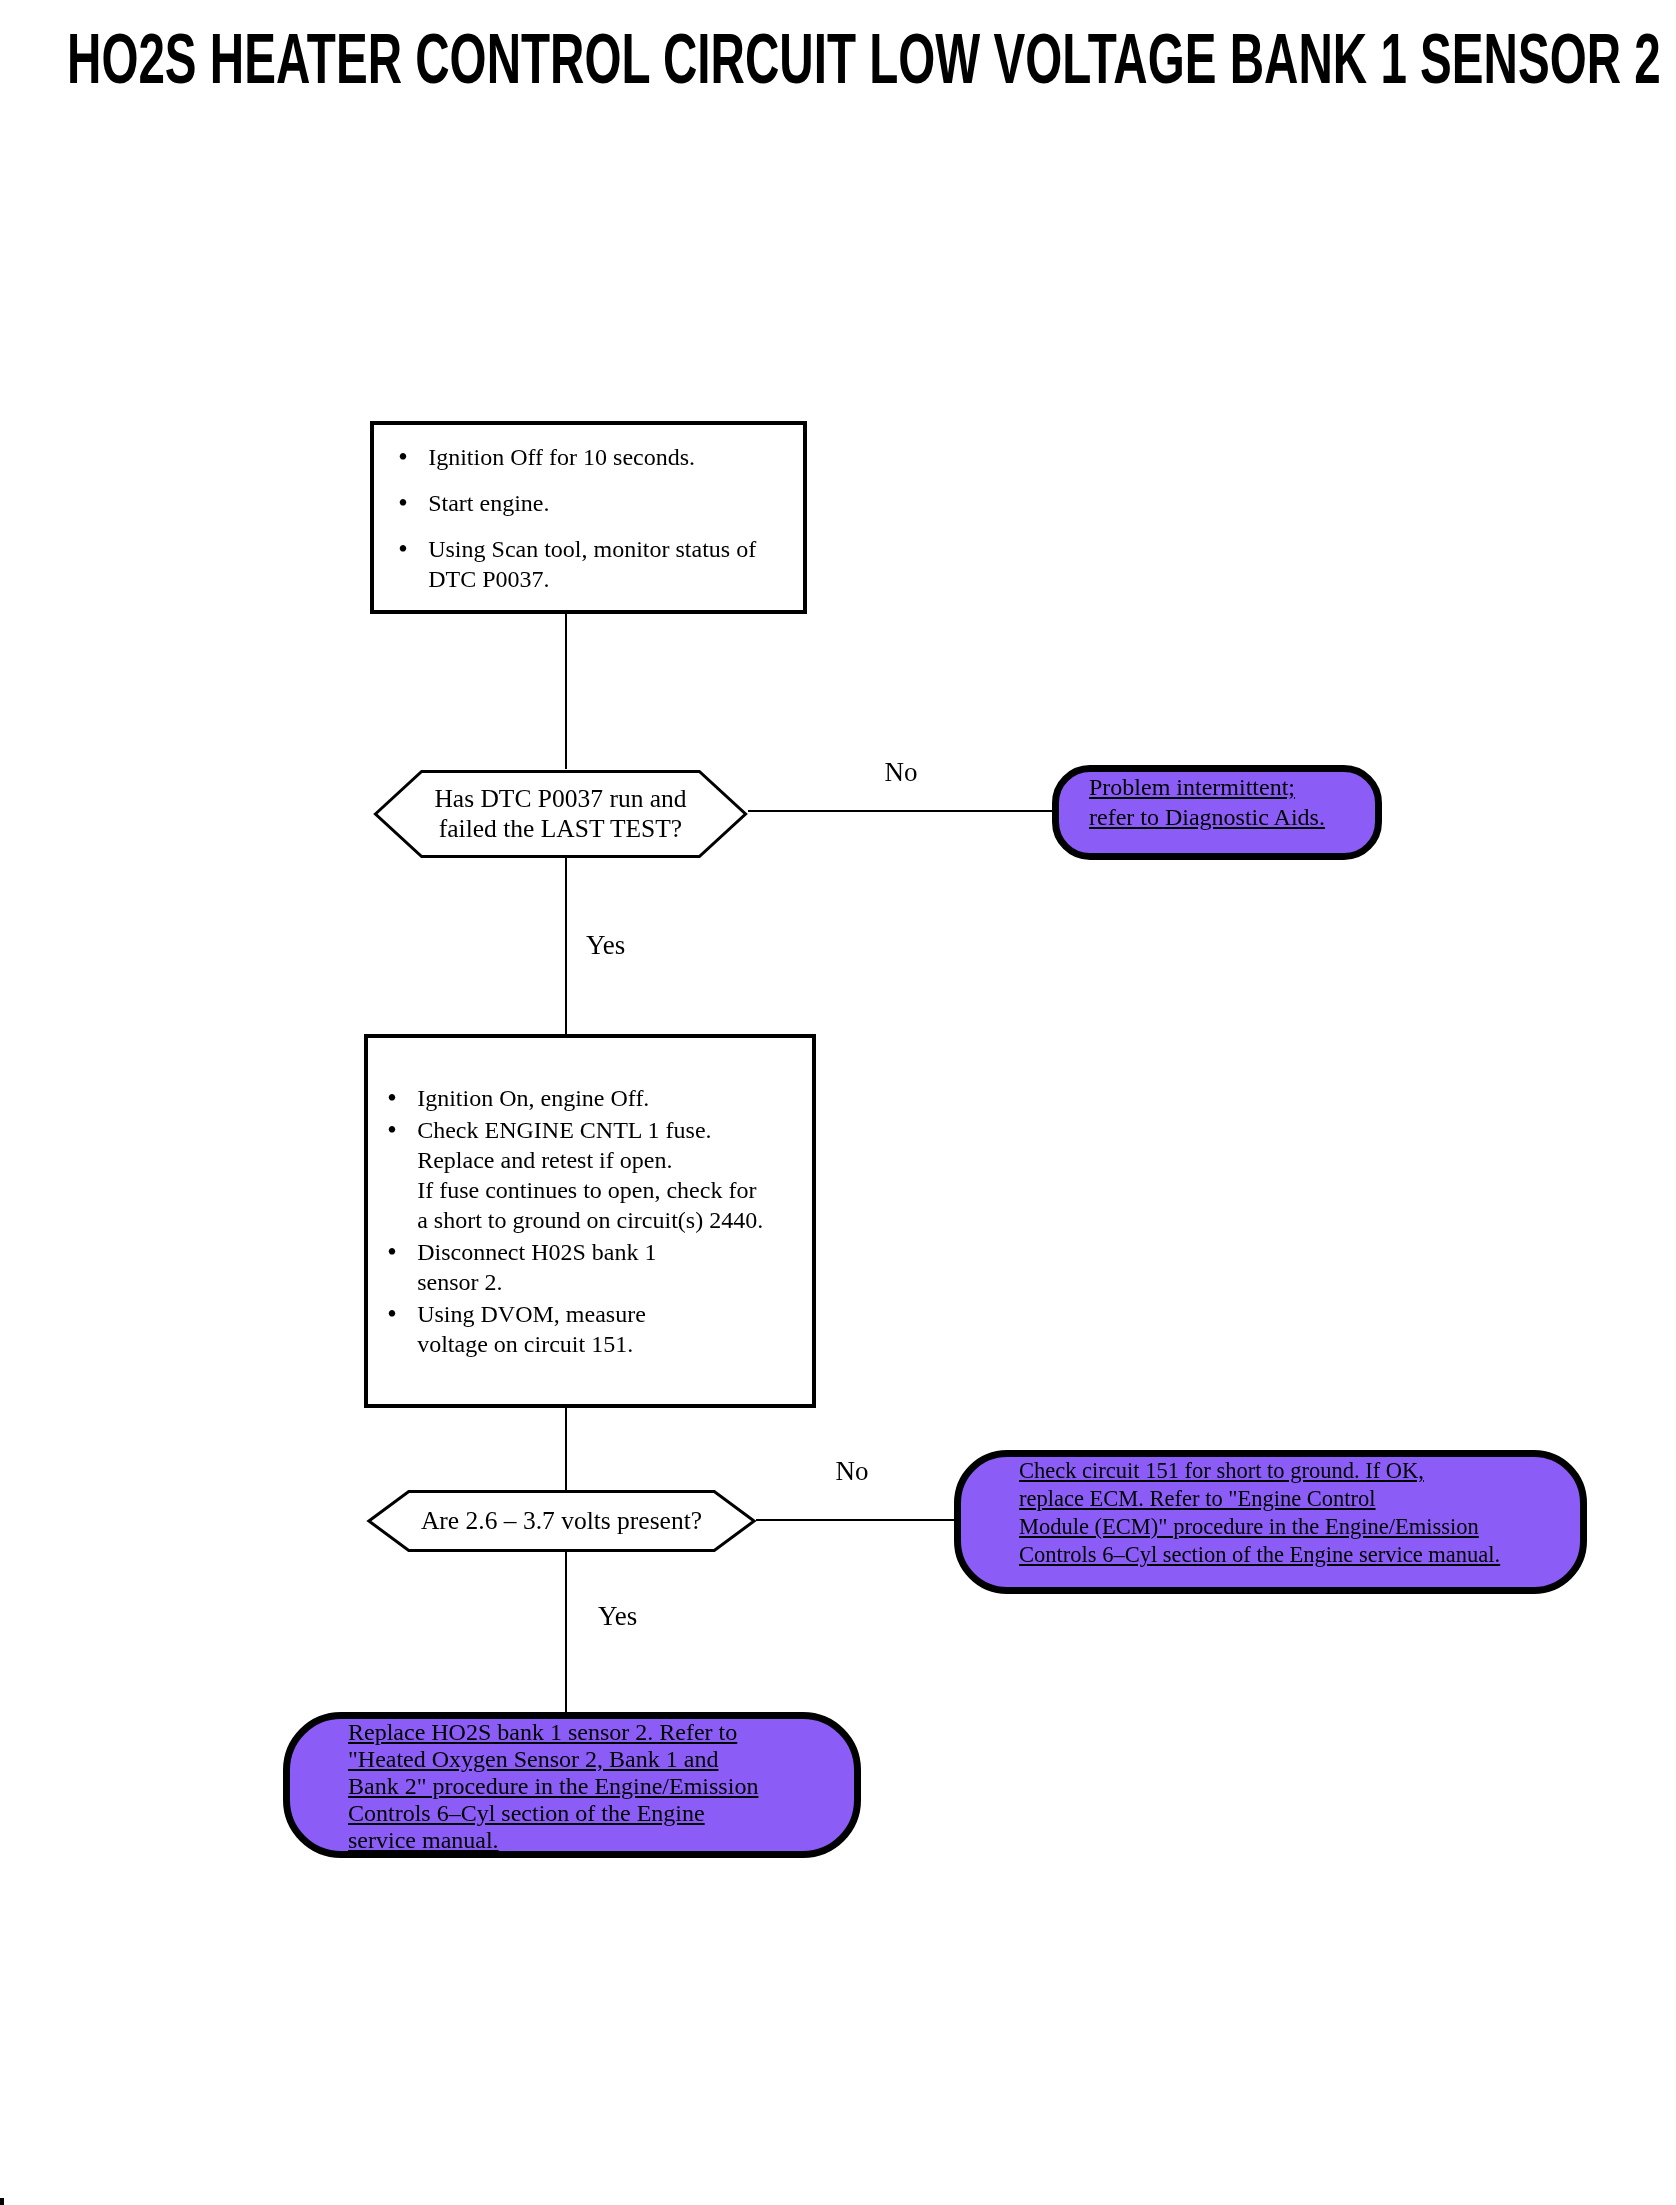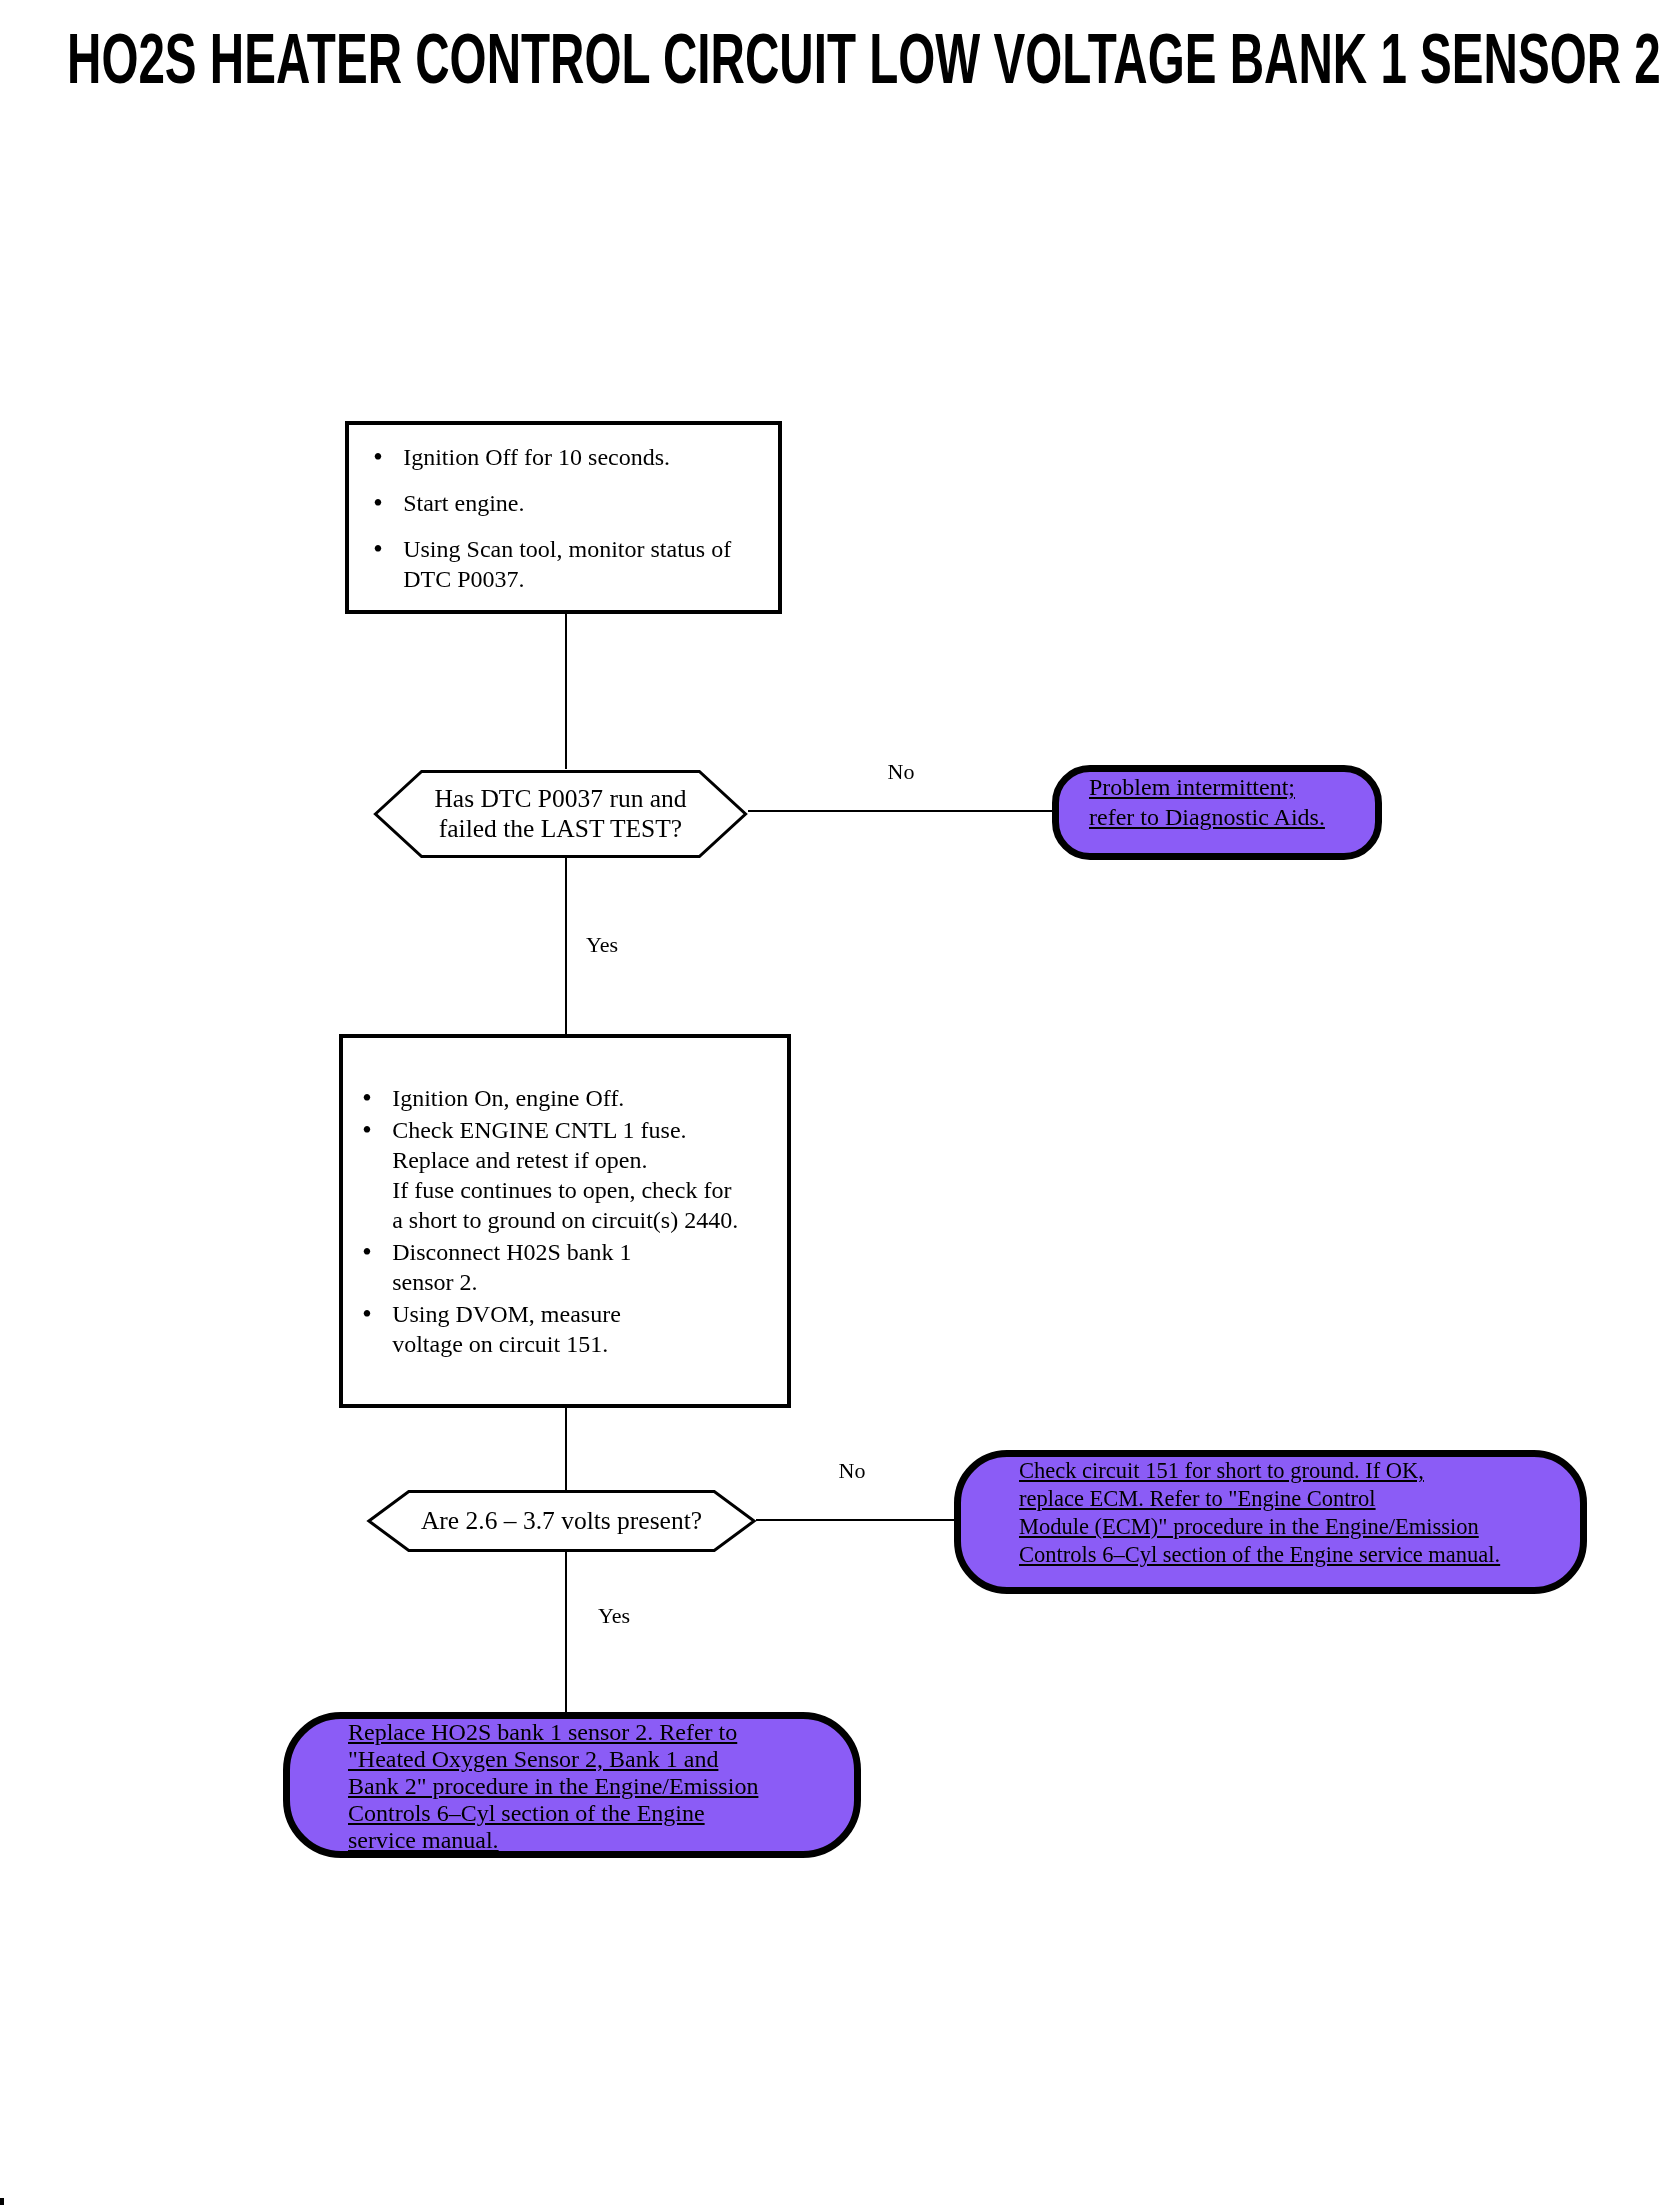--- a/index.html
+++ b/index.html
@@ -24,21 +24,21 @@
     transform-origin:left top;
     letter-spacing:0px;
   }
 
   
   .process {
     position:absolute;
     box-sizing:border-box;
     border:4.9px solid #000;
     background:#fff;
-    display:flex; flex-direction:column; justify-content:center;
+    display:flex; flex-direction:column; justify-content:center;margin-left:25px;
   }
   #step1 { left:345px; top:421px;  width:437px; height:193px; padding:12px 14.6px 12px 23px; gap:16px; }
   #step2 { left:339px; top:1034px; width:452px; height:374px; padding:14.6px 11px 14.6px 18px; gap:2px; }
 
   .bullet-row { display:flex; align-items:flex-start; }
   .bullet-row::before {
     content:"\2022";
     flex:0 0 30px;
     font-size:27px; line-height:30px;
     padding-left:1.2px;
@@ -78,21 +78,21 @@
   .connector { position:absolute; background:#000; }
   #conn-v1 { left:565px; top:613px; width:2.4px;  height:156px; }
   #conn-h1 { left:748px; top:810px; width:305px; height:2.4px; }
   #conn-v2 { left:565px; top:855px; width:2.4px;  height:182px; }
   #conn-v3 { left:565px; top:1405px; width:2.4px;  height:86px; }
   #conn-h2 { left:756px; top:1519px; width:201px; height:2.4px; }
   #conn-v4 { left:565px; top:1551px; width:2.4px;  height:162px; }
 
   .edge-label {
     position:absolute;
-    font-size:22px; line-height:30px;
+    font-size:27px; line-height:30px;
   }
   #label-no1  { left:867px; top:757px; width:68px; text-align:center; }
   #label-yes1 { left:586px;  top:930px; }
   #label-no2  { left:818px; top:1456px; width:68px; text-align:center; }
   #label-yes2 { left:598px;  top:1601px; }
 
   
   .scan-artifact { position:absolute; left:0; top:2198px; width:3.6px; height:7.3px; background:#000; }
 </style>
 </head>

